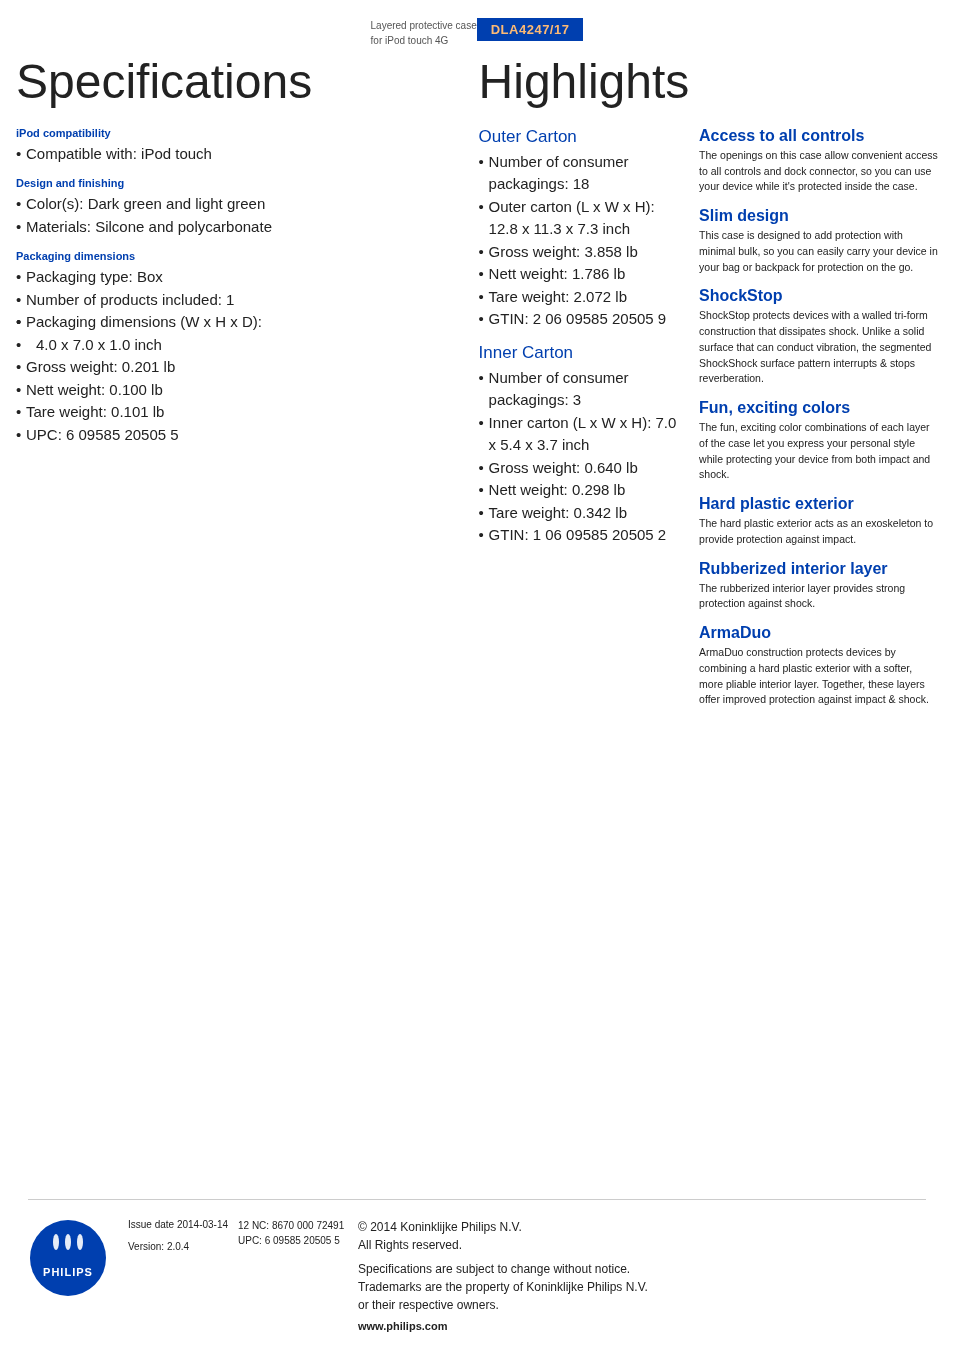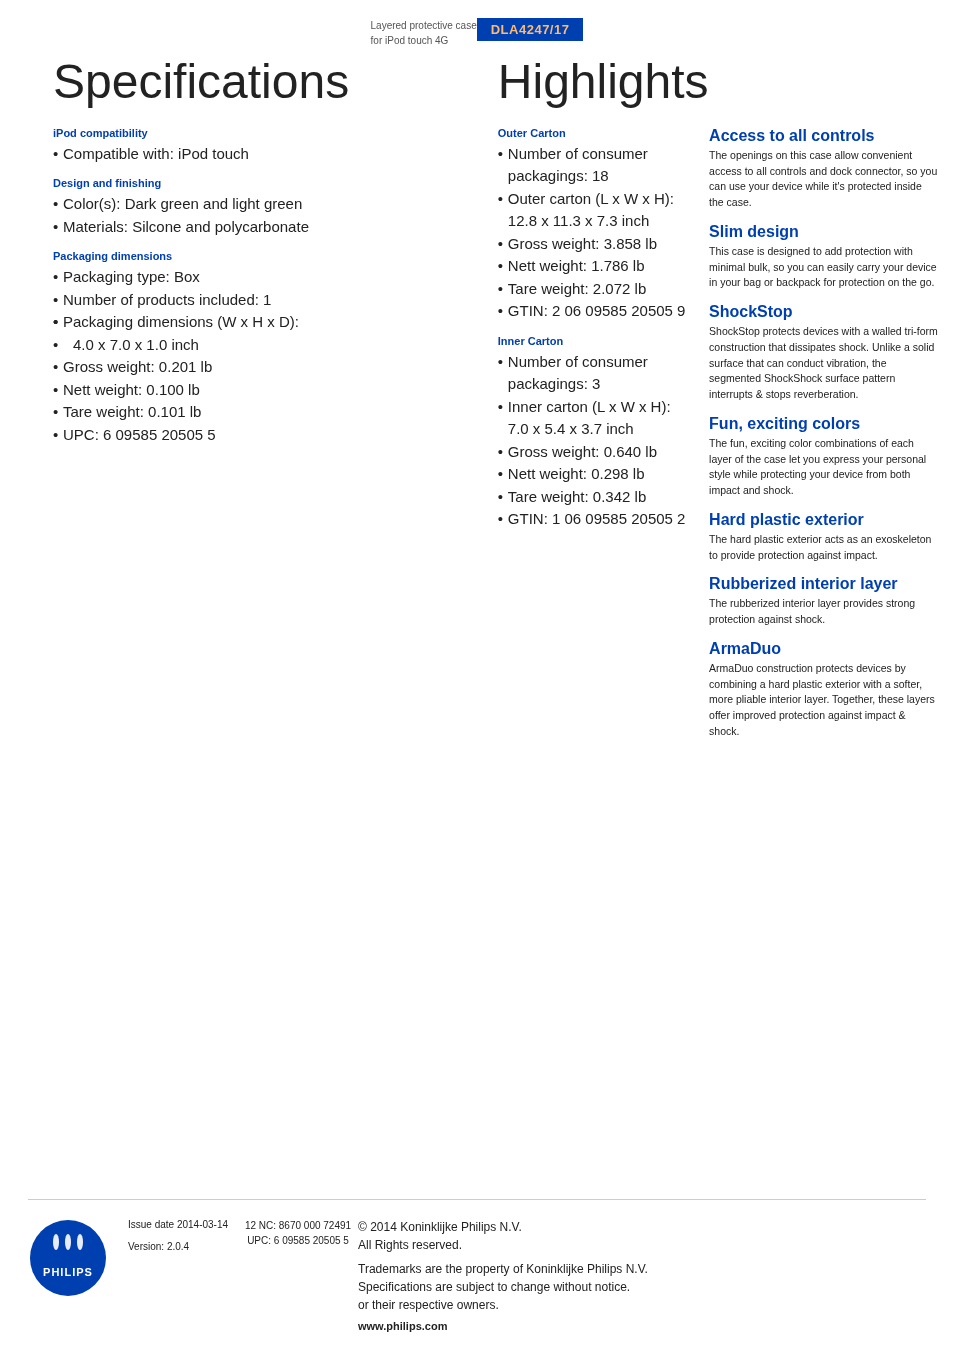--- a/index.html
+++ b/index.html
@@ -40,21 +40,20 @@
       font-weight: bold;
       padding: 4px 14px;
       letter-spacing: 0.5px;
     }
 
     
     .main-content {
       display: flex;
       flex: 1;
       padding: 0 16px;
-      margin-left: 37px;
     }
 
     
     .left-col {
       width: 48%;
       padding-right: 20px;
       padding-top: 8px;
     }
 
     .page-title {
@@ -121,22 +120,22 @@
     }
 
     .highlights-col {
       width: 52%;
     }
 
     .spec-section2 {
       margin-bottom: 12px;
     }
     .spec-section2-title {
-      font-size: 11px;
-      font-weight: bold;
+      font-size: 17px;
+      font-weight: normal;
       color: #003faf;
       margin-bottom: 4px;
     }
 
     .highlight-section {
       margin-bottom: 12px;
     }
     .highlight-title {
       font-size: 16px;
       font-weight: bold;
@@ -176,21 +175,20 @@
     }
     .footer-col1 .meta-item {
       font-size: 10px;
       color: #222;
       margin-bottom: 8px;
       line-height: 1.4;
     }
 
     .footer-col2 {
       min-width: 120px;
-      text-align: center;
     }
     .footer-nc {
       font-size: 10px;
       color: #222;
       line-height: 1.5;
     }
 
     .footer-col3 {
       flex: 1;
     }
@@ -365,22 +363,22 @@
           <div>UPC: 6 09585 20505 5</div>
         </div>
       </div>
 
       <div class="footer-col3">
         <div class="footer-copy">
           <div>© 2014 Koninklijke Philips N.V.</div>
           <div>All Rights reserved.</div>
         </div>
         <div class="footer-copy">
+          <div>Specifications are subject to change without notice.</div>
           <div>Trademarks are the property of Koninklijke Philips N.V.</div>
-          <div>Specifications are subject to change without notice.</div>
           <div>or their respective owners.</div>
         </div>
         <div class="footer-url">www.philips.com</div>
       </div>
 
     </div>
   </div>
 
 </div>
 

